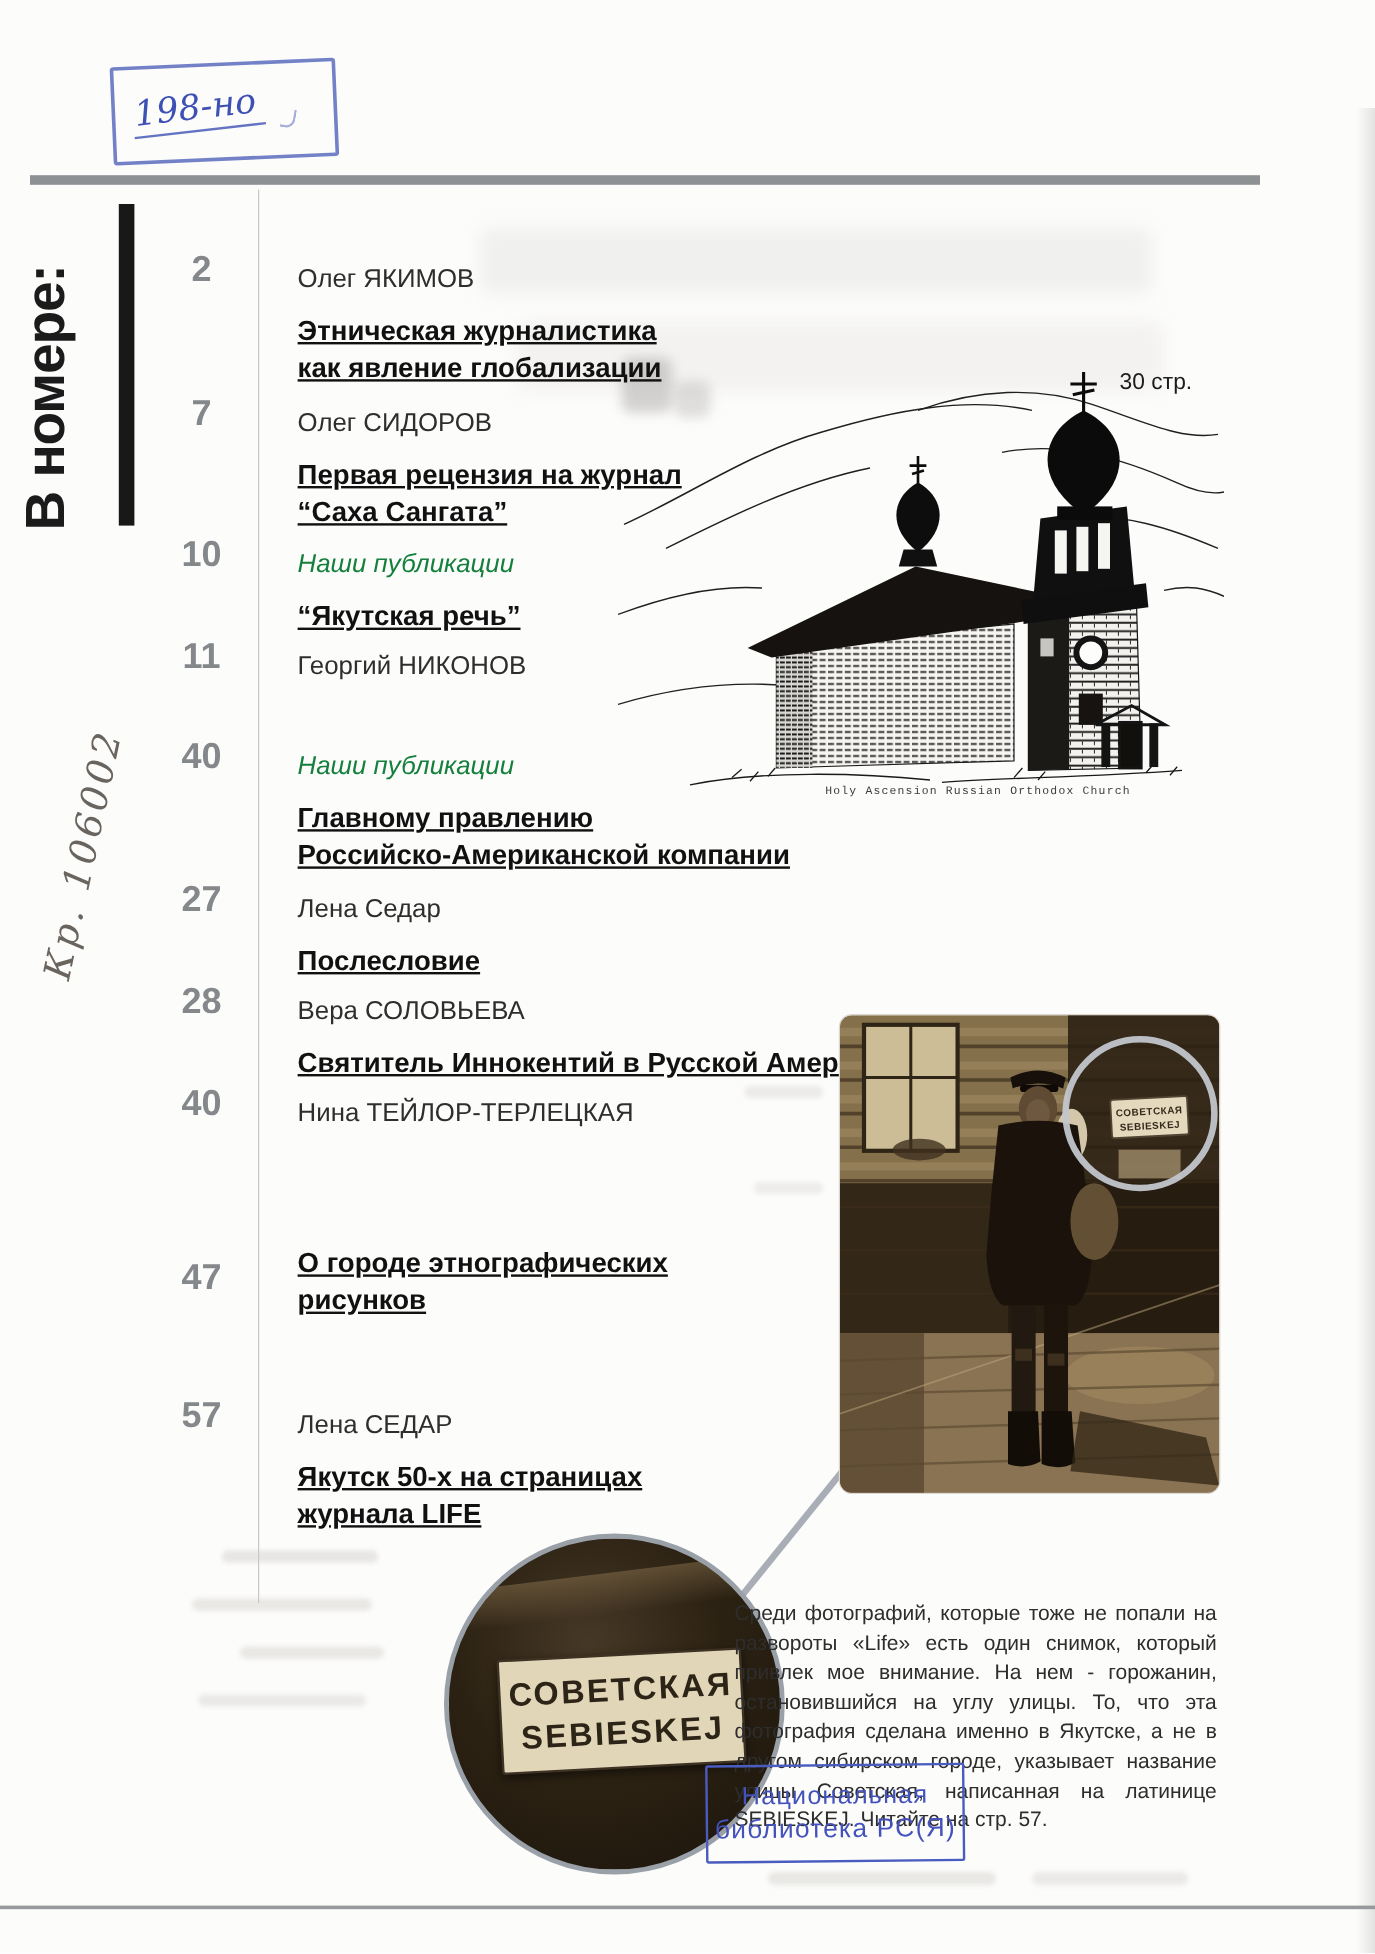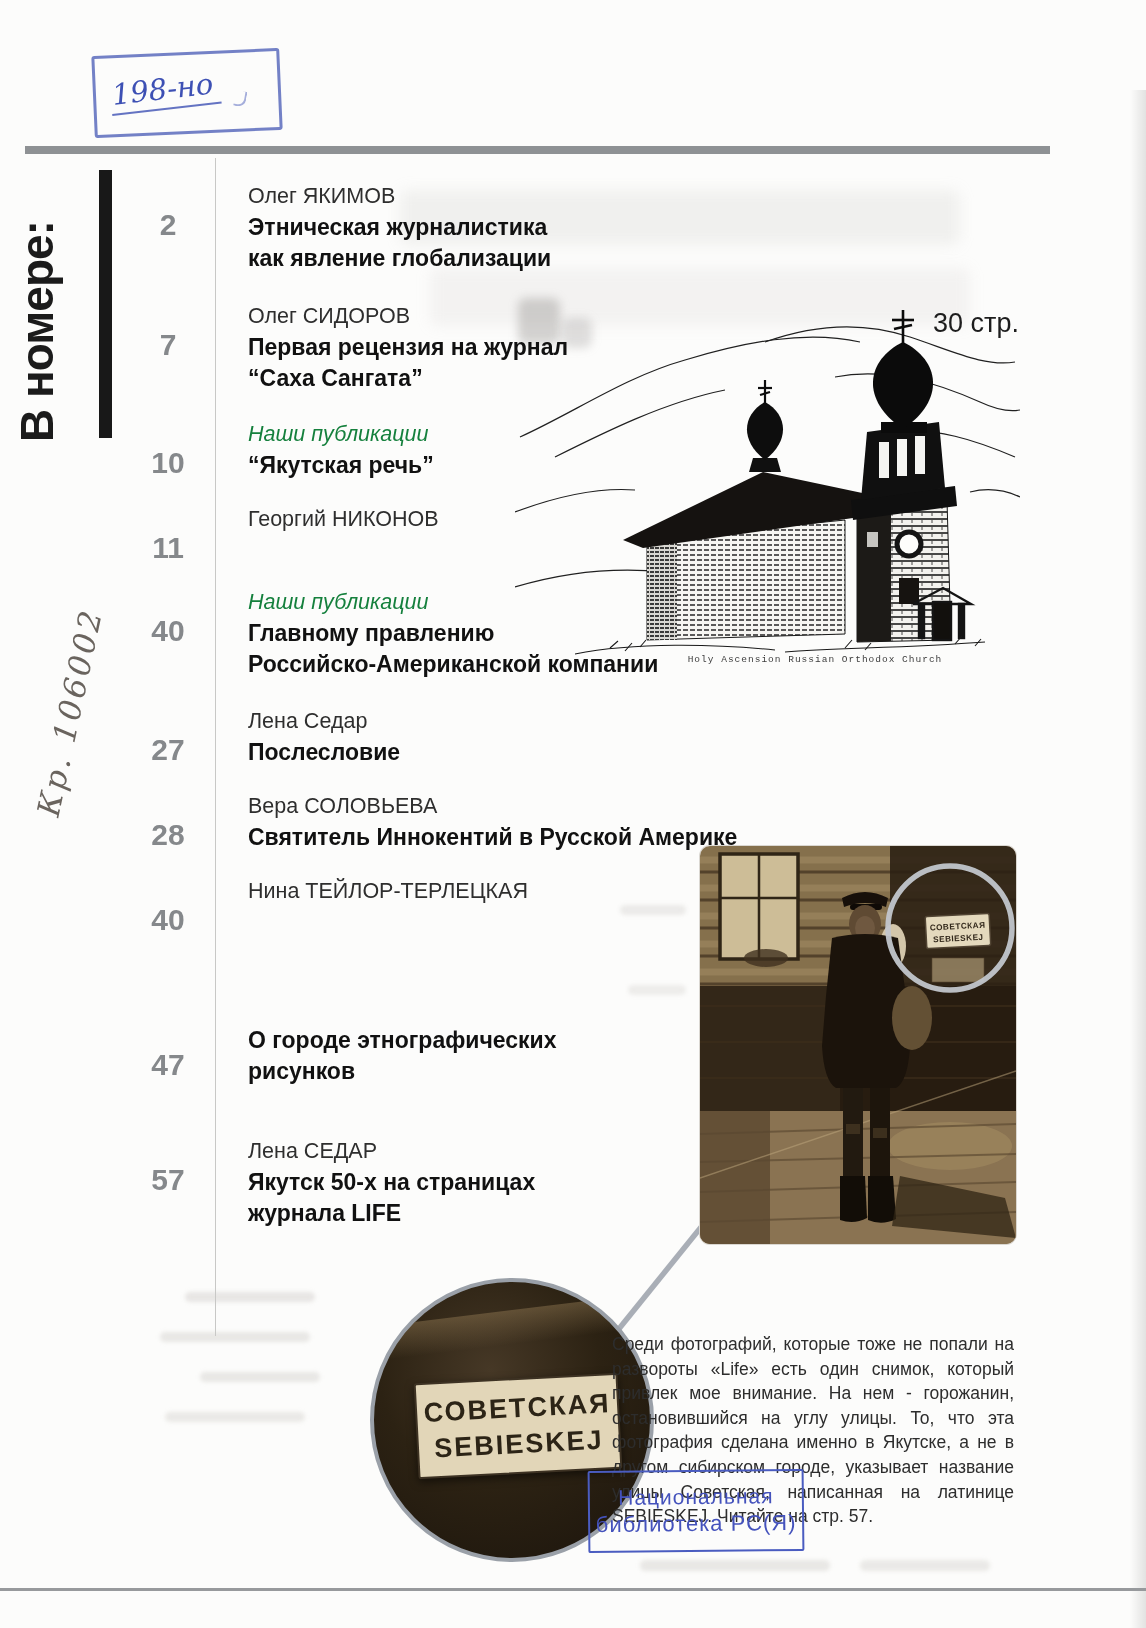--- a/index.html
+++ b/index.html
@@ -41,28 +41,28 @@
   .call-num { position:absolute; left:30px; top:812px; width:360px;
     transform:rotate(-78deg); transform-origin:0 0;
     font-family:"DejaVu Serif", serif; font-style:italic;
     font-size:31px; letter-spacing:3px; color:#514a43; opacity:.85; }
 
   
   .toc { position:absolute; left:248px; top:0; width:480px; }
   .entry { position:absolute; left:0; width:480px; }
   .entry .num { position:absolute; left:-108px; top:25px; width:56px;
     text-align:center; font-size:30px; font-weight:bold; color:#85888b; }
-  .entry .author { font-size:21.5px; line-height:27px; color:#2e2e2e; }
+  .entry .author { font-size:21.5px; line-height:27px; color:#2e2e2e;margin-top:36px; }
   .entry .author.label-italic { font-style:italic; color:#15803d; }
-  .entry .title { margin-top:2px; font-size:23px; font-weight:bold;
-    line-height:30.5px; color:#111; white-space:pre; }
+  .entry .title { margin-top:14px; font-size:23px; font-weight:bold;
+    line-height:30.5px; color:#111; white-space:pre;text-decoration:underline; }
 
   
   .church { position:absolute; left:515px; top:282px; width:505px; height:390px; }
-  .page-ref { position:absolute; left:933px; top:308px; font-size:27px; color:#1d1d1d; }
+  .page-ref { position:absolute; left:933px; top:308px; font-size:19px; color:#1d1d1d; }
 
   
   .photo { position:absolute; left:700px; top:846px; width:316px; height:398px;
     border-radius:10px; overflow:hidden; box-shadow:0 0 0 1px #dad7d1; }
 
   
   .overlay { position:absolute; left:0; top:0; width:1146px; height:1628px; pointer-events:none; }
 
   
   .zoom-circle { position:absolute; left:370px; top:1278px; width:284px; height:284px;

